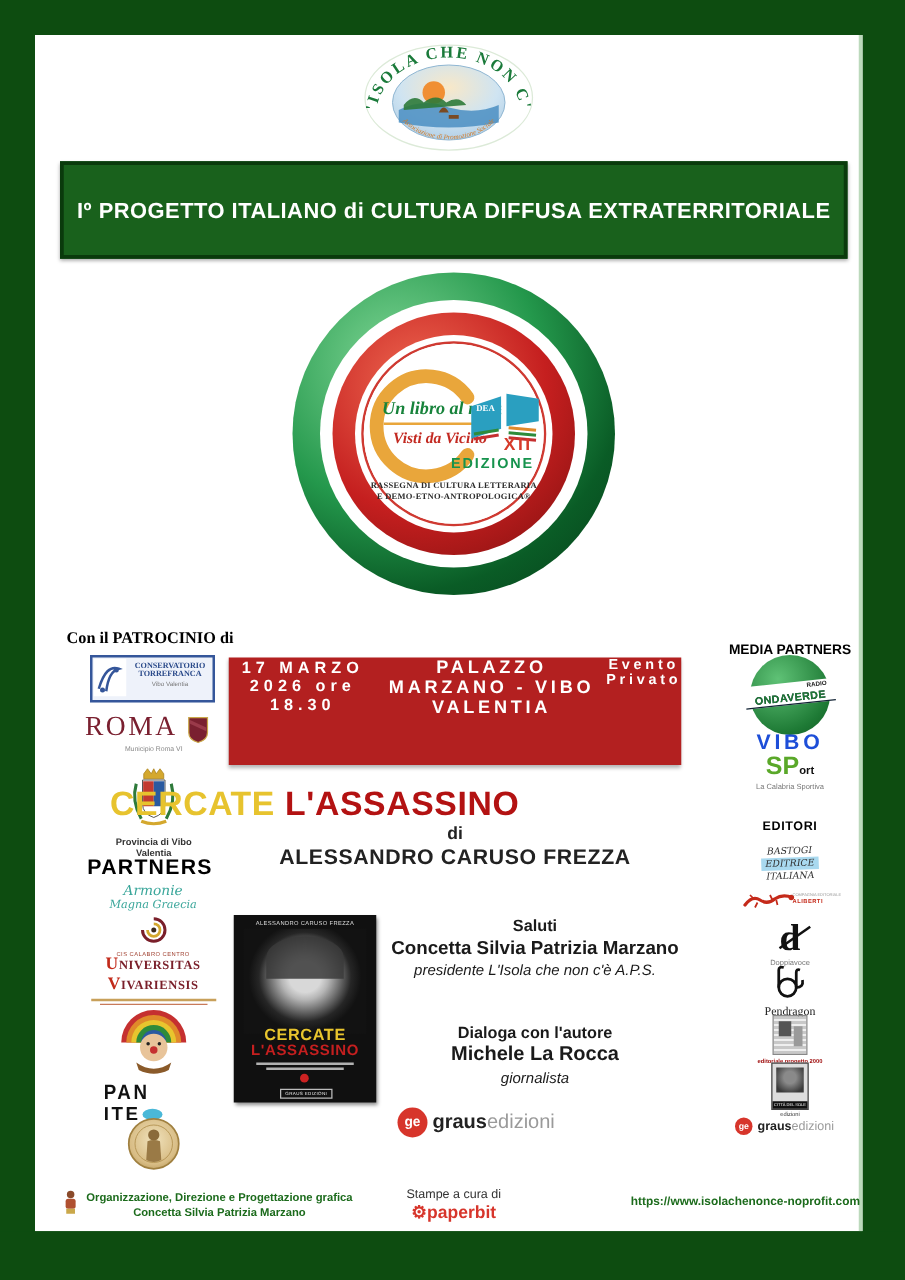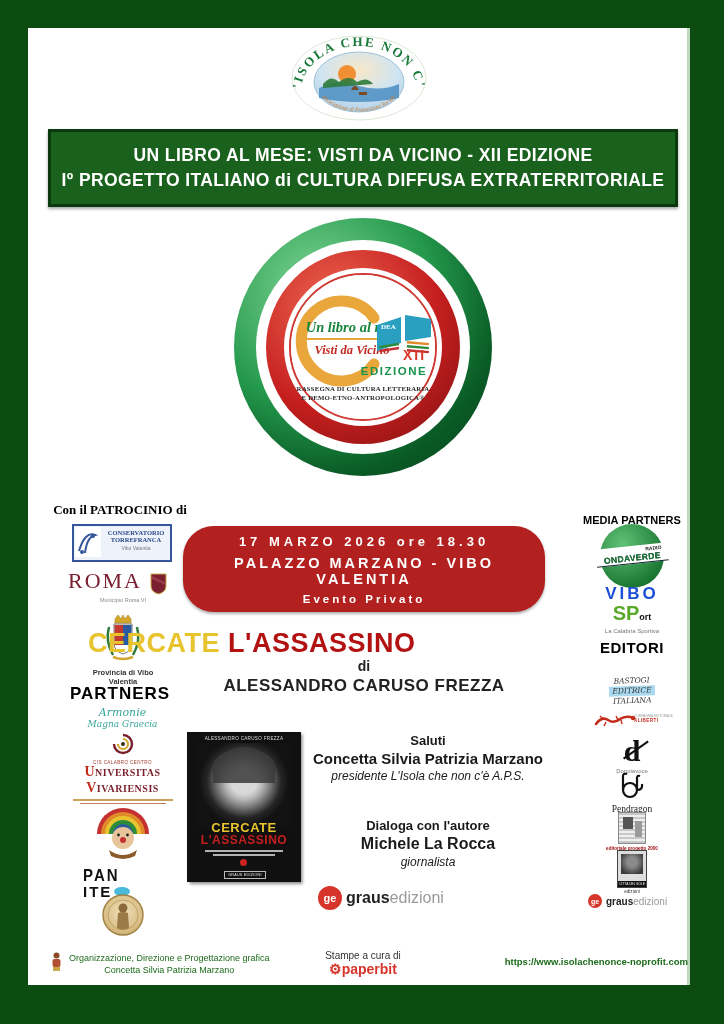--- a/index.html
+++ b/index.html
@@ -33,21 +33,21 @@
   .seal-ediz{position:absolute;left:62px;top:90px;width:82px;text-align:center;color:#16934d;font-weight:bold;
              font-size:11.5px;letter-spacing:1.5px;}
   .seal-tag{position:absolute;left:-8px;width:160px;text-align:center;color:#2b2b2b;
             font-family:"Liberation Serif",serif;font-weight:bold;font-size:6.8px;letter-spacing:.2px;}
 
   
   .red-head{color:#000000;font-weight:bold;}
 
   
   .rbanner{left:155px;top:498px;width:362px;height:86px;background:#b32020;box-shadow:0 2px 3px rgba(0,0,0,.3);
-           display:flex;flex-direction:column;justify-content:center;gap:6px;border-radius:31px;}
+           display:flex;justify-content:center;gap:6px;}
   .rbanner div{color:#fff;font-weight:bold;text-align:center;}
 
   .maintitle{left:60px;top:600px;width:552px;text-align:left;font-size:27px;font-weight:bold;letter-spacing:.5px;}
   .t-gold{color:#e7c32e;} .t-red{color:#b31212;}
 
   
   .cover{left:159px;top:704px;width:114px;height:150px;background:#101010;box-shadow:1.5px 2px 3px rgba(0,0,0,.45);}
   .cover .cauthor{position:absolute;left:0;top:4px;width:100%;text-align:center;color:#ddd;font-size:4.6px;letter-spacing:.3px;}
   .cover .photo{position:absolute;left:8px;top:11px;width:98px;height:84px;
     background:radial-gradient(ellipse 46% 52% at 50% 46%,#d8d8d8 0 28%,#b5b5b5 42%,#6e6e6e 62%,#262626 82%,#121212 100%);}
@@ -72,21 +72,21 @@
   .graus .gsuf{color:#9a9a9a;}
 
   
   .side-cap{font-size:6px;color:#777;}
   .serifs{font-family:"Liberation Serif",serif;}
 
   .bastogi{width:66px;text-align:center;font-family:"DejaVu Serif",serif;font-style:italic;color:#333;
            font-size:7.5px;line-height:10px;transform:rotate(-2deg);}
   .bastogi .hl{background:#a9d9ef;display:inline-block;padding:0 3px;}
 
-  .footer-green{color:#1c6b1c;font-weight:normal;font-size:9px;line-height:12px;}
+  .footer-green{color:#1c6b1c;font-weight:bold;font-size:9px;line-height:12px;}
   .url{color:#1c6b1c;font-weight:bold;font-size:9.5px;}
   .bottombar{position:absolute;left:0;top:985px;width:724px;height:39px;background:#0d4c10;}
 </style>
 </head>
 <body>
 
 <div class="poster">
   <div class="sheet">
     <div class="sheet-edge"></div>
 
@@ -110,21 +110,20 @@
         <text font-family="Liberation Serif, serif" font-size="13" font-weight="bold" fill="#1a7a3a" letter-spacing="2">
           <textPath href="#arcTop" startOffset="50%" text-anchor="middle">L'ISOLA CHE NON C'È</textPath>
         </text>
         <text font-family="Liberation Serif, serif" font-size="5.6" font-style="italic" fill="#d07a28">
           <textPath href="#arcBot" startOffset="50%" text-anchor="middle">Associazione di Promozione Sociale</textPath>
         </text>
       </svg>
     </div>
 
     <div class="abs gbanner">
-      <div>UN LIBRO AL MESE: VISTI DA VICINO - XII EDIZIONE</div>
       <div>Iº PROGETTO ITALIANO di CULTURA DIFFUSA EXTRATERRITORIALE</div>
     </div>
 
     <div class="abs seal">
       <div class="ring green"></div>
       <div class="ring w1"></div>
       <div class="ring red"></div>
       <div class="ring w2"></div>
       <div class="ring redline"></div>
       <div class="seal-content">
@@ -307,21 +306,21 @@
     </div>
 
     <div class="abs ctr" style="left:548px;top:556px;width:112px;">
       <div style="font-size:17px;font-weight:900;letter-spacing:3px;color:#1d4ed8;">VIBO</div>
       <div style="line-height:18px;">
         <span style="font-size:20px;font-weight:900;color:#5aa829;">SP</span><span style="font-size:9px;font-weight:bold;color:#111;">ort</span>
       </div>
       <div class="side-cap" style="margin-top:2px;">La Calabria Sportiva</div>
     </div>
 
-    <div class="abs red-head ctr" style="left:548px;top:611px;width:112px;font-size:15px;letter-spacing:.5px;">EDITORI</div>
+    <div class="abs red-head ctr" style="left:548px;top:628px;width:112px;font-size:10px;letter-spacing:.5px;">EDITORI</div>
 
     <div class="abs bastogi" style="left:571px;top:648px;">
       <div>BASTOGI</div>
       <div><span class="hl">EDITRICE</span></div>
       <div>ITALIANA</div>
     </div>
 
     <div class="abs" style="left:566px;top:682px;width:80px;height:22px;">
       <svg width="42" height="20" viewBox="0 0 42 20">
         <path d="M 2,14 Q 8,6 14,10 Q 20,14 26,9 Q 32,5 40,8" fill="none" stroke="#c52a1a" stroke-width="2.6" stroke-linecap="round"></path>

